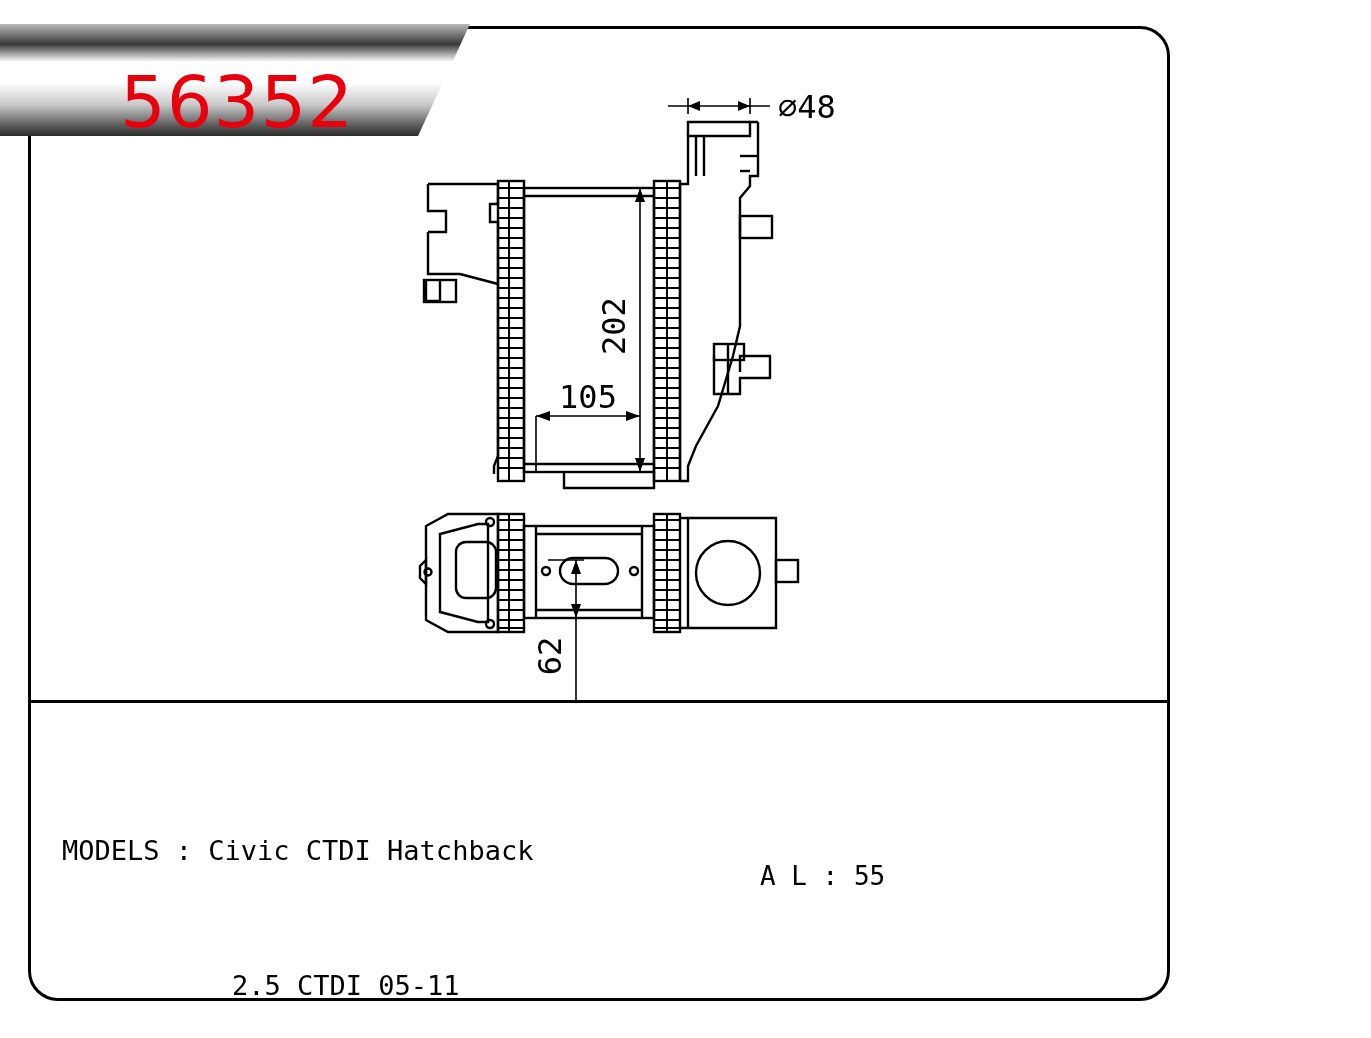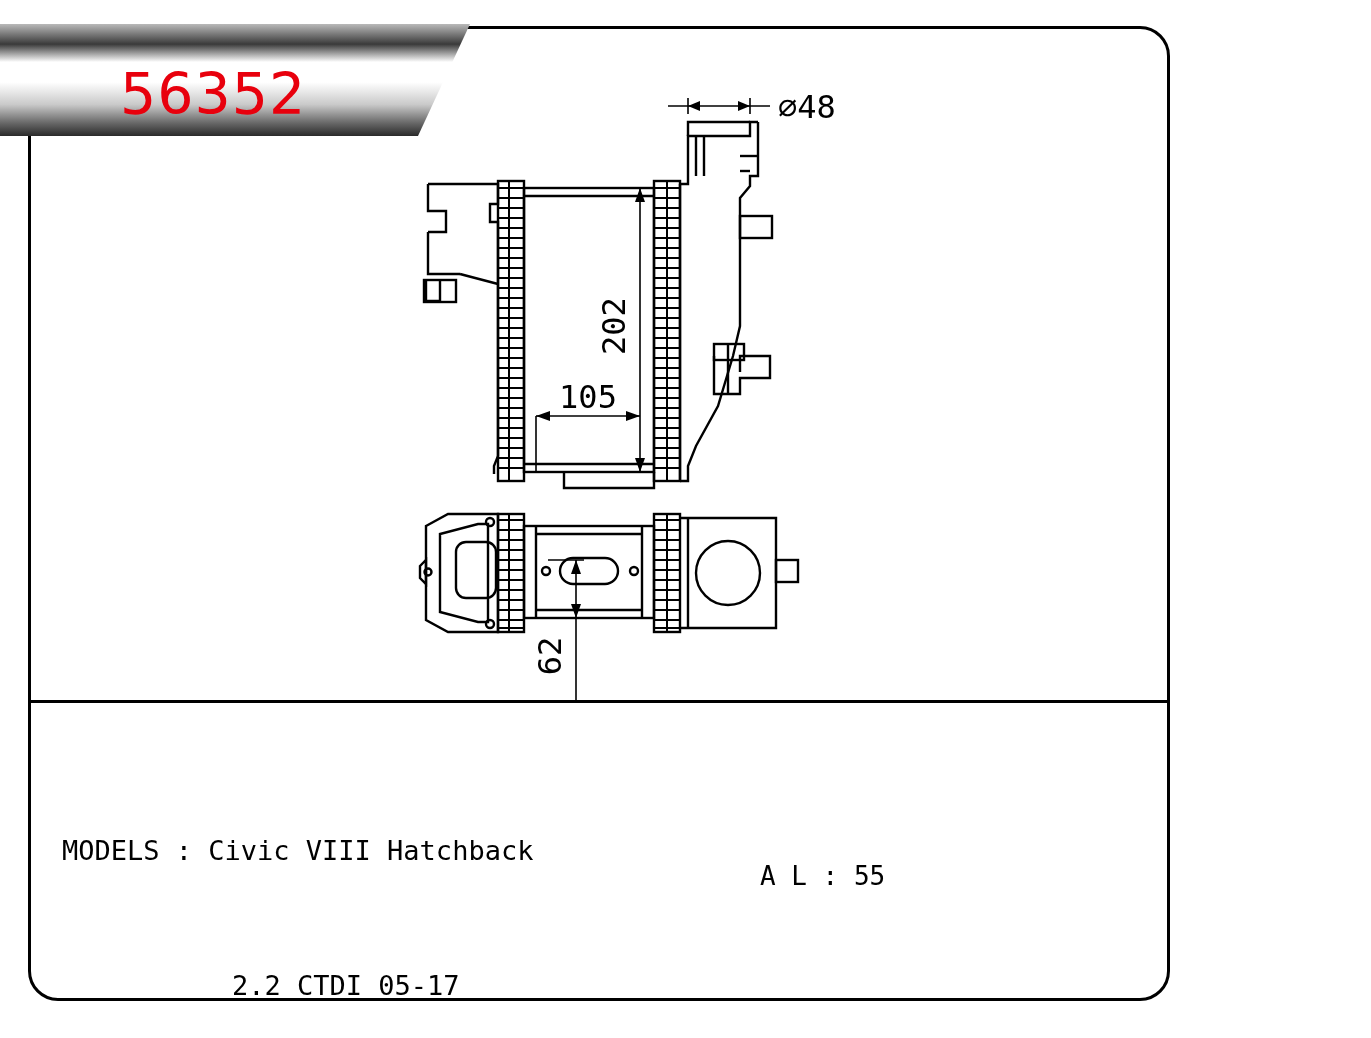--- a/index.html
+++ b/index.html
@@ -45,21 +45,21 @@
     left: 0px;
     top: 24px;
     width: 470px;
     height: 108px;
   }
   .banner svg { display: block; }
   .banner-label {
     position: absolute;
     left: 120px;
     top: 42px;
-    font-size: 57px;
+    font-size: 72px;
     color: #e8000d;
     font-family: "DejaVu Sans", "Liberation Sans", sans-serif;
     letter-spacing: 1px;
     line-height: 1;
     white-space: nowrap;
   }
   
   .drawing {
     position: absolute;
     left: 28px;
@@ -243,22 +243,22 @@
           <stop offset="88%" stop-color="#6a6a6a"></stop>
           <stop offset="100%" stop-color="#2a2a2a"></stop>
         </linearGradient>
       </defs>
       <polygon points="0,0 470,0 418,112 0,112" fill="url(#bannerGrad)"></polygon>
     </svg>
     <div class="banner-label">56352</div>
   </div>
 
   <div class="specs-left">
-    <span class="spec-line">MODELS : Civic VIII Hatchback</span>
-    <span class="spec-line indent">2.2 CTDI 05-17</span>
+    <span class="spec-line">MODELS : Civic CTDI Hatchback</span>
+    <span class="spec-line indent">2.5 CTDI 05-11</span>
     
     
     
   </div>
 
   <div class="specs-right">
     <span class="spec-line">A L : 55</span>
     
     
   </div>

